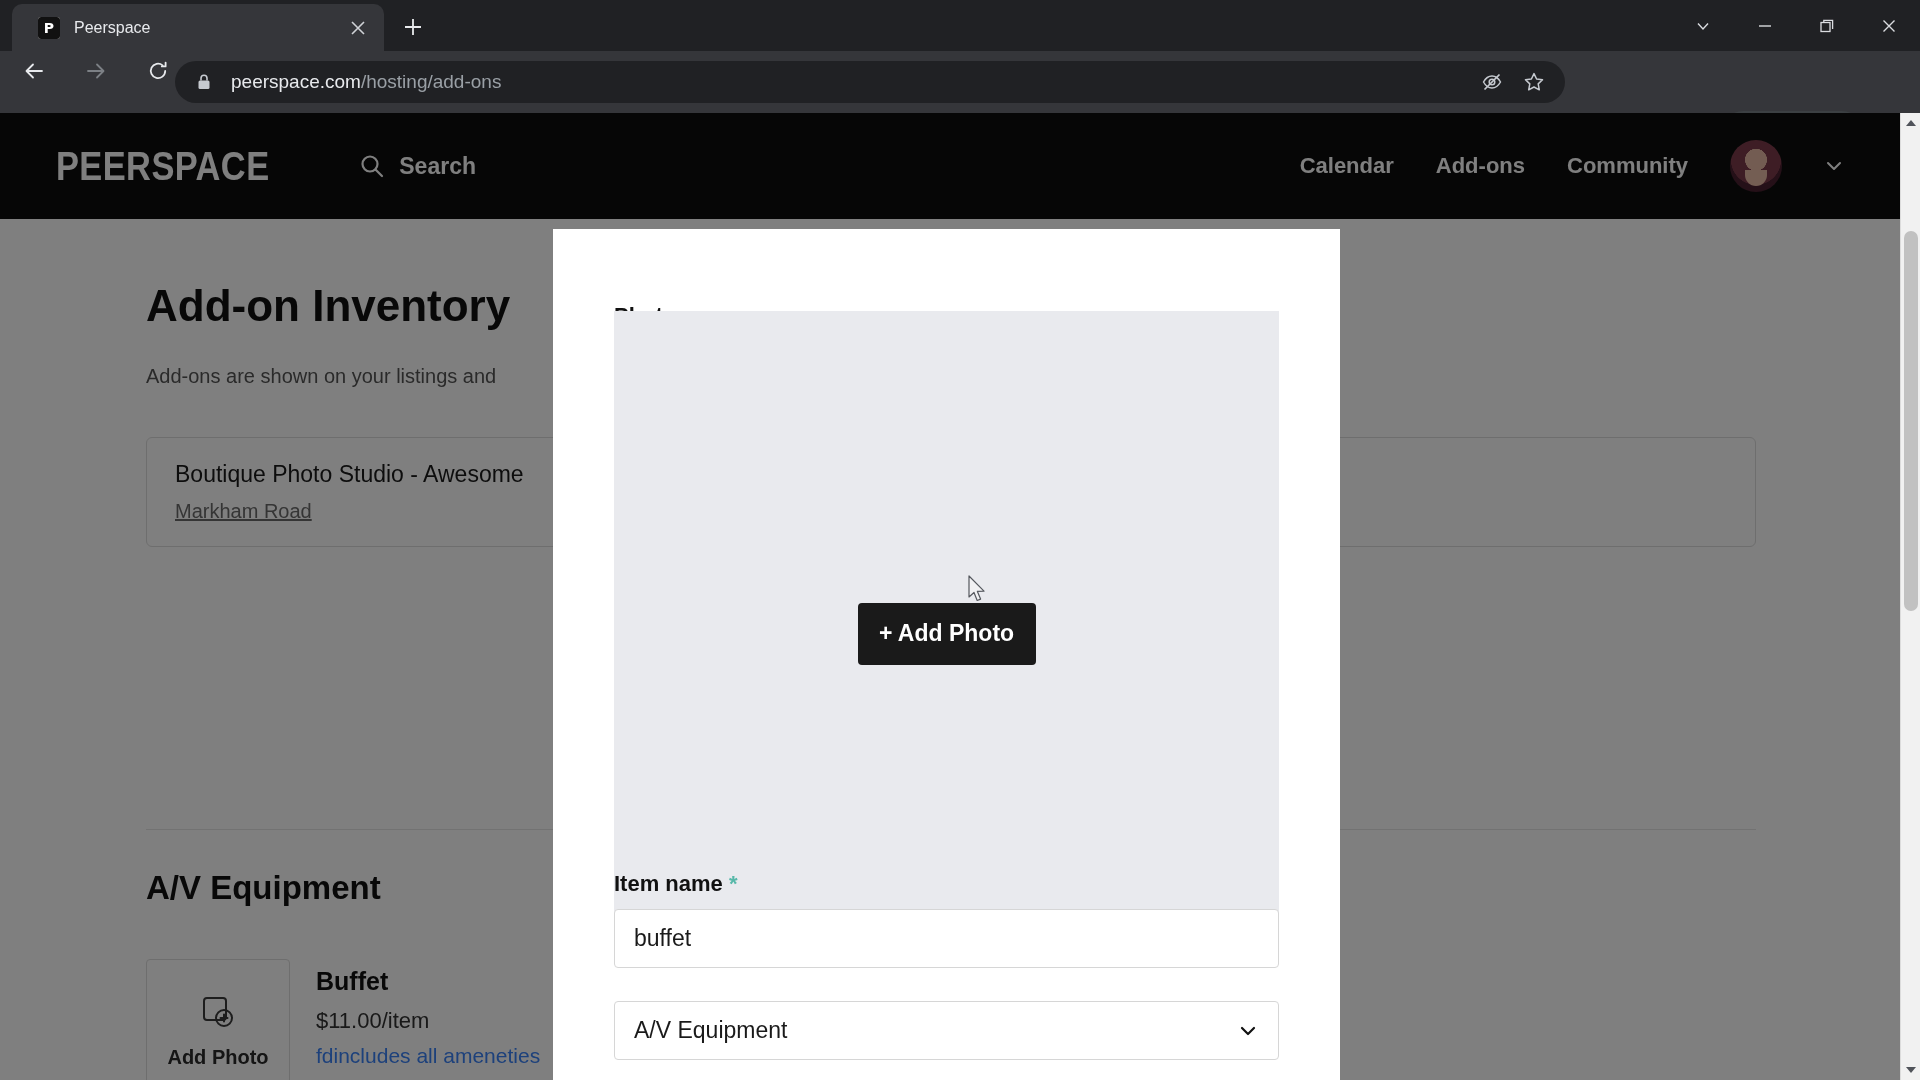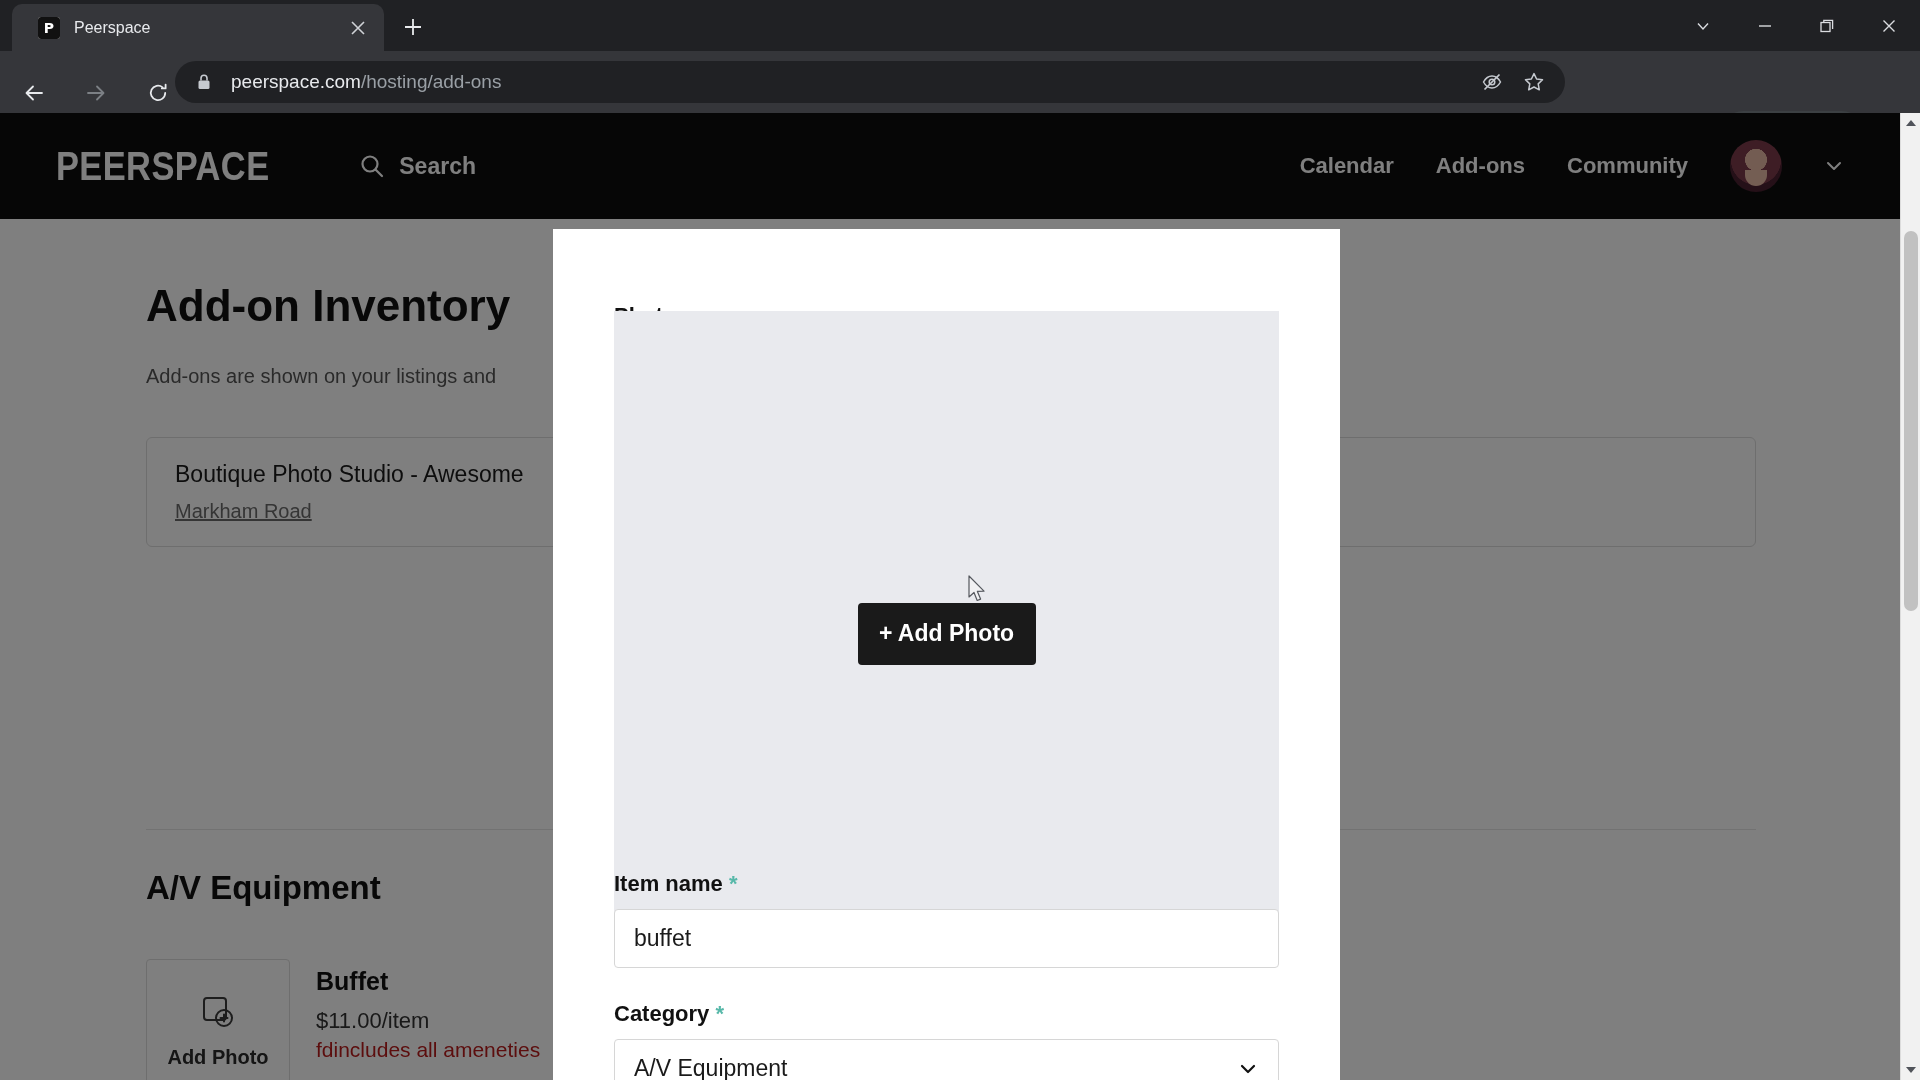--- a/index.html
+++ b/index.html
@@ -41,21 +41,21 @@
   }
   .wincontrols { position: absolute; right: 0; top: 0; height: 51px; display: flex; align-items: center; }
   .wc-btn {
     width: 62px; height: 51px; display: flex; align-items: center; justify-content: center;
     color: #dadce0;
   }
   .wc-btn svg { display: block; }
 
   .toolbar {
     position: absolute; left: 0; top: 51px; width: 1920px; height: 62px;
-    background: #35363a; display: flex; align-items: flex-end; gap: 8px;
+    background: #35363a; display: flex; align-items: flex-start; gap: 8px;
   }
   .nav-btn {
     width: 40px; height: 40px; margin-left: 14px;
     display: flex; align-items: center; justify-content: center; border-radius: 50%;
     color: #e8eaed;
   }
   .nav-btn.dim { color: #7c8085; }
   .omnibox {
     position: absolute; left: 175px; top: 10px; width: 1390px; height: 42px;
     background: #202124; border-radius: 21px; display: flex; align-items: center;
@@ -135,21 +135,21 @@
   .item-row { position: absolute; left: 146px; top: 730px; width: 1610px; height: 145px; }
   .item-photo {
     position: absolute; left: 0; top: 0; width: 144px; height: 145px;
     border: 1px solid #dcdcdc; border-radius: 4px;
     display: flex; flex-direction: column; align-items: center; justify-content: center; gap: 12px;
   }
   .item-photo-label { font-size: 20px; font-weight: 700; color: #2a2a2a; }
   .item-info { position: absolute; left: 170px; top: 8px; }
   .item-name { font-size: 25px; font-weight: 700; color: #111; }
   .item-price { font-size: 22px; color: #333; margin-top: 12px; }
-  .item-desc { font-size: 21px; color: #b91c1c; margin-top: 4px; }
+  .item-desc { font-size: 21px; color: #3b82f6; margin-top: 10px; }
 
   
   .overlay {
     position: absolute; left: 0; top: 0; width: 1900px; height: 967px;
     background: rgba(0,0,0,0.5);
   }
 
   
   .modal {
     position: absolute; left: 553px; top: 116px; width: 787px; height: 851px;
@@ -387,24 +387,20 @@
 
           <div class="field" style="top:642px">
             <label class="m-label">
               <span>Item name</span>
               <span class="req">*</span>
             </label>
             <input class="text-input" type="text" value="buffet" style="">
           </div>
 
           <div class="field" style="top:772px">
-            <label class="m-label">
-              <span>Category</span>
-              <span class="req">*</span>
-            </label>
             <div class="select-wrap">
               <div class="select-box">A/V Equipment</div>
               <span class="select-chev">
                 <svg width="22" height="22" viewBox="0 0 22 22">
                     <path d="M5 8 L11 14 L17 8" stroke="#111" stroke-width="2.2" fill="none" stroke-linecap="round" stroke-linejoin="round"></path>
                   </svg>
               </span>
             </div>
           </div>
 

